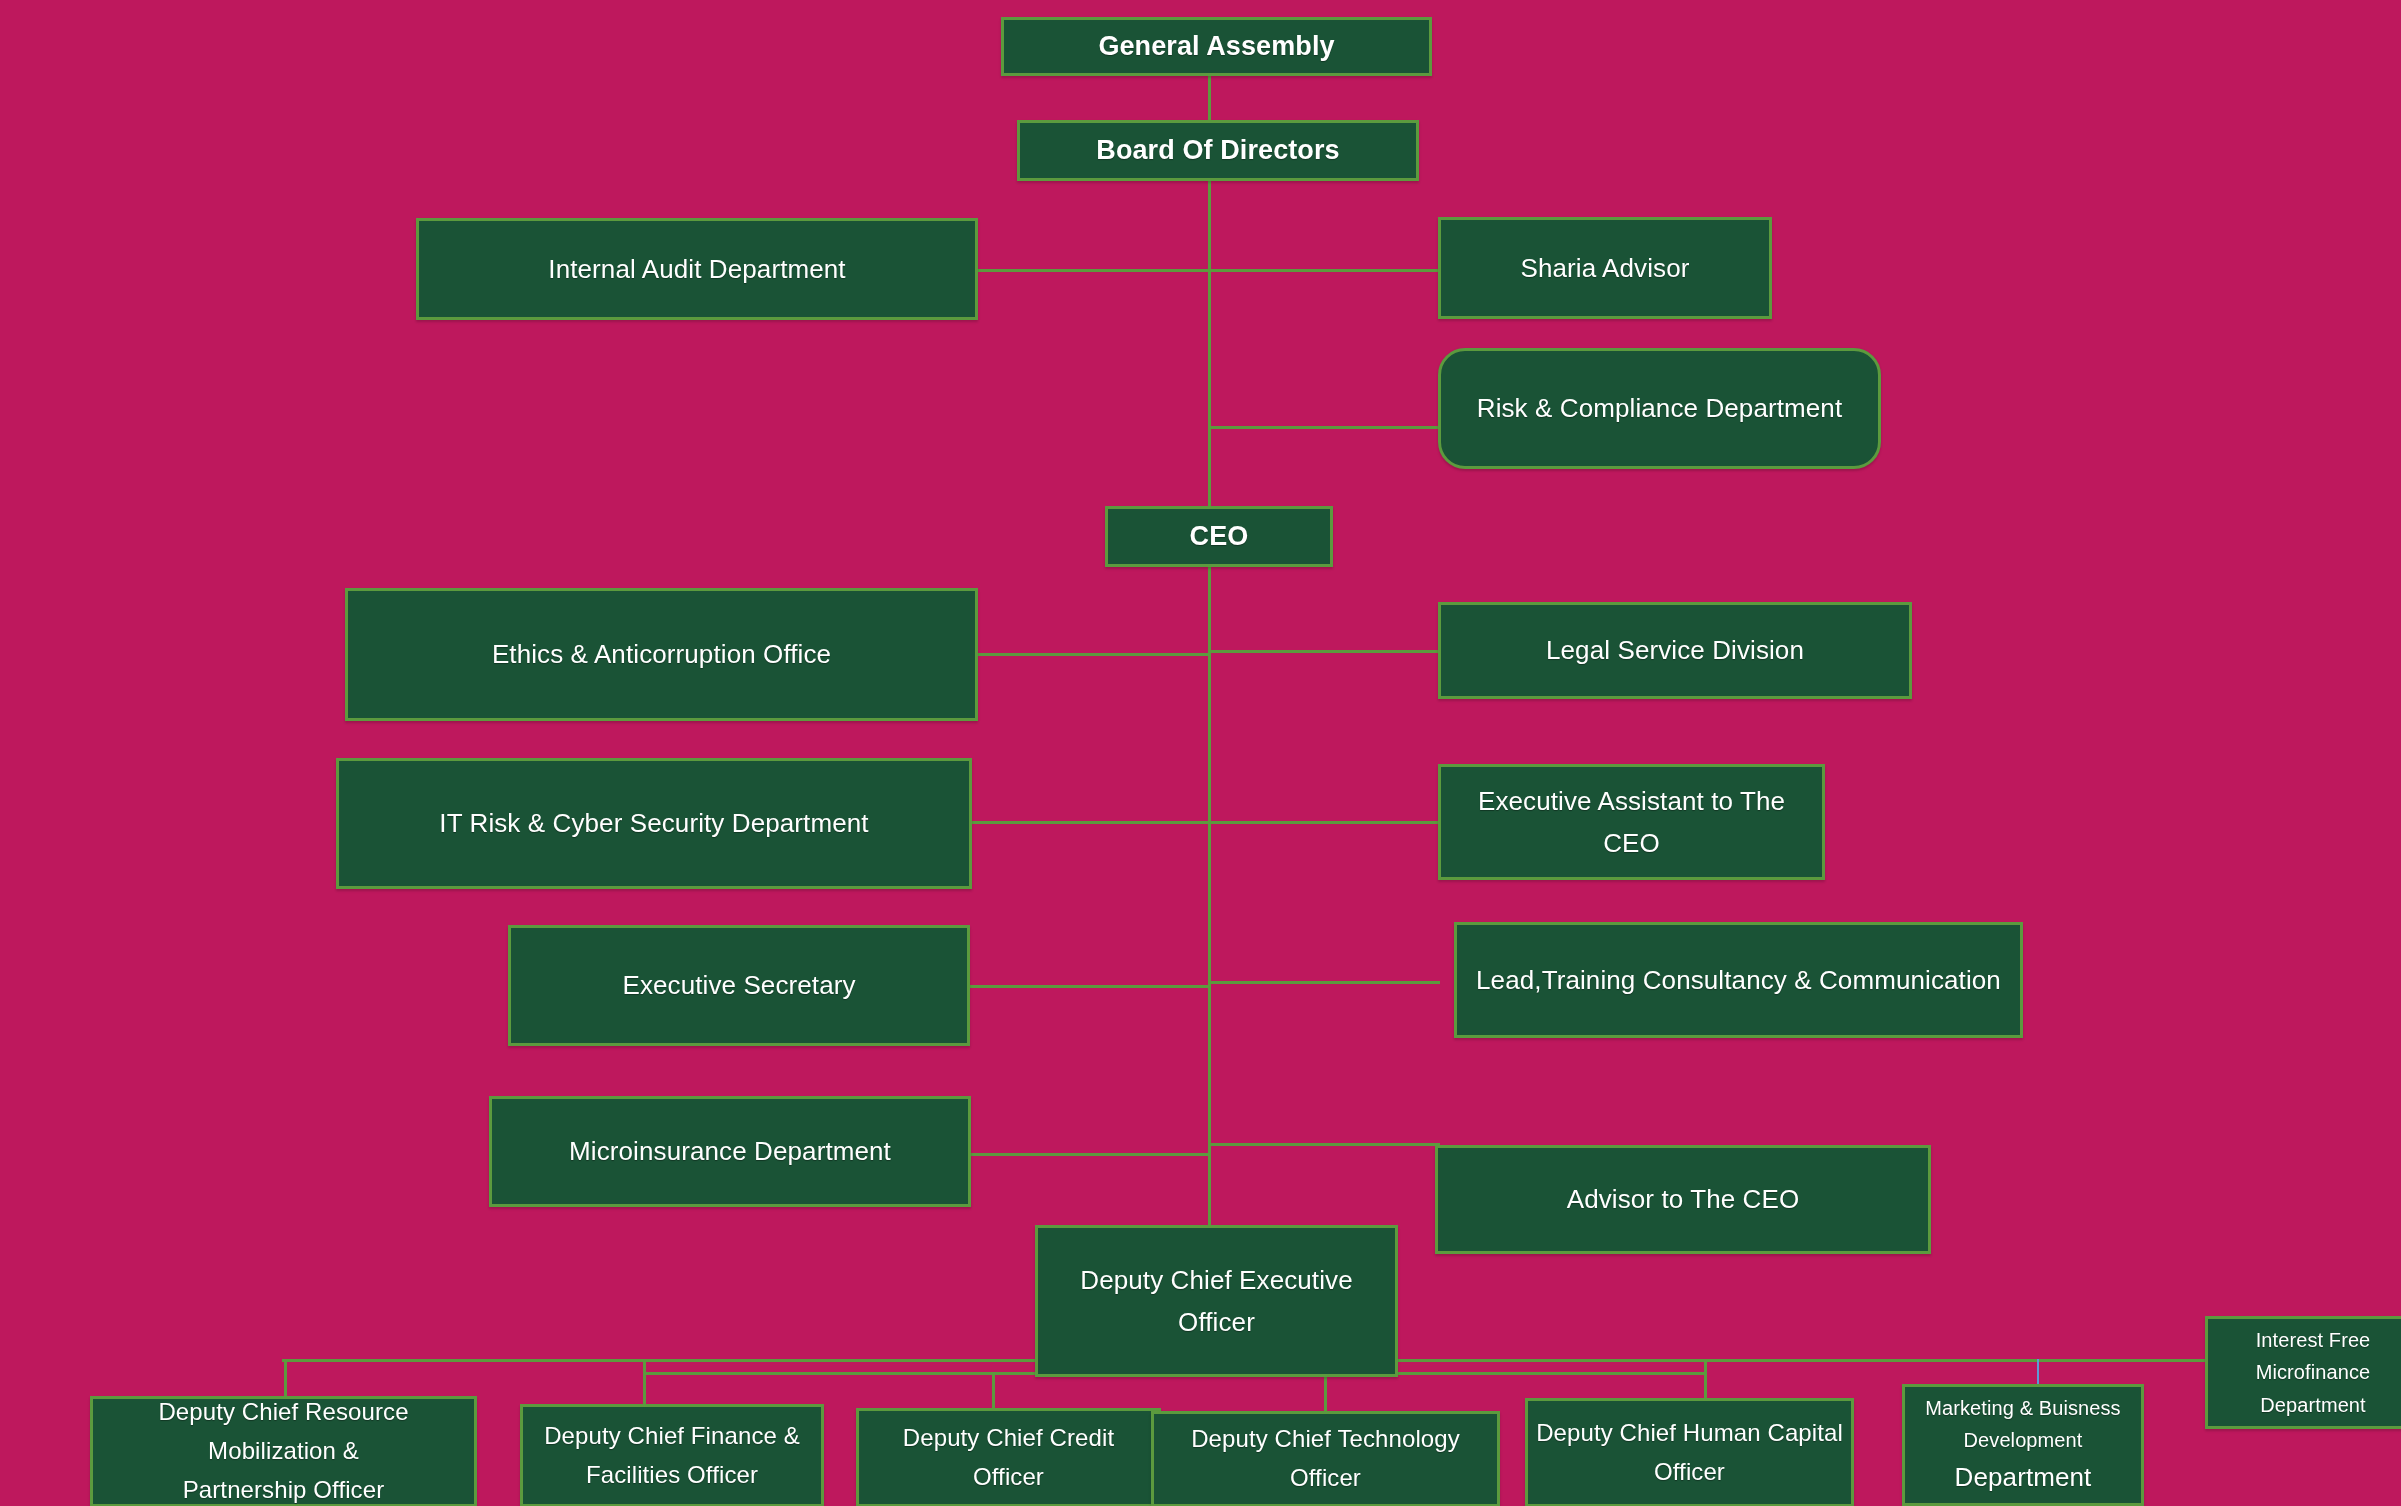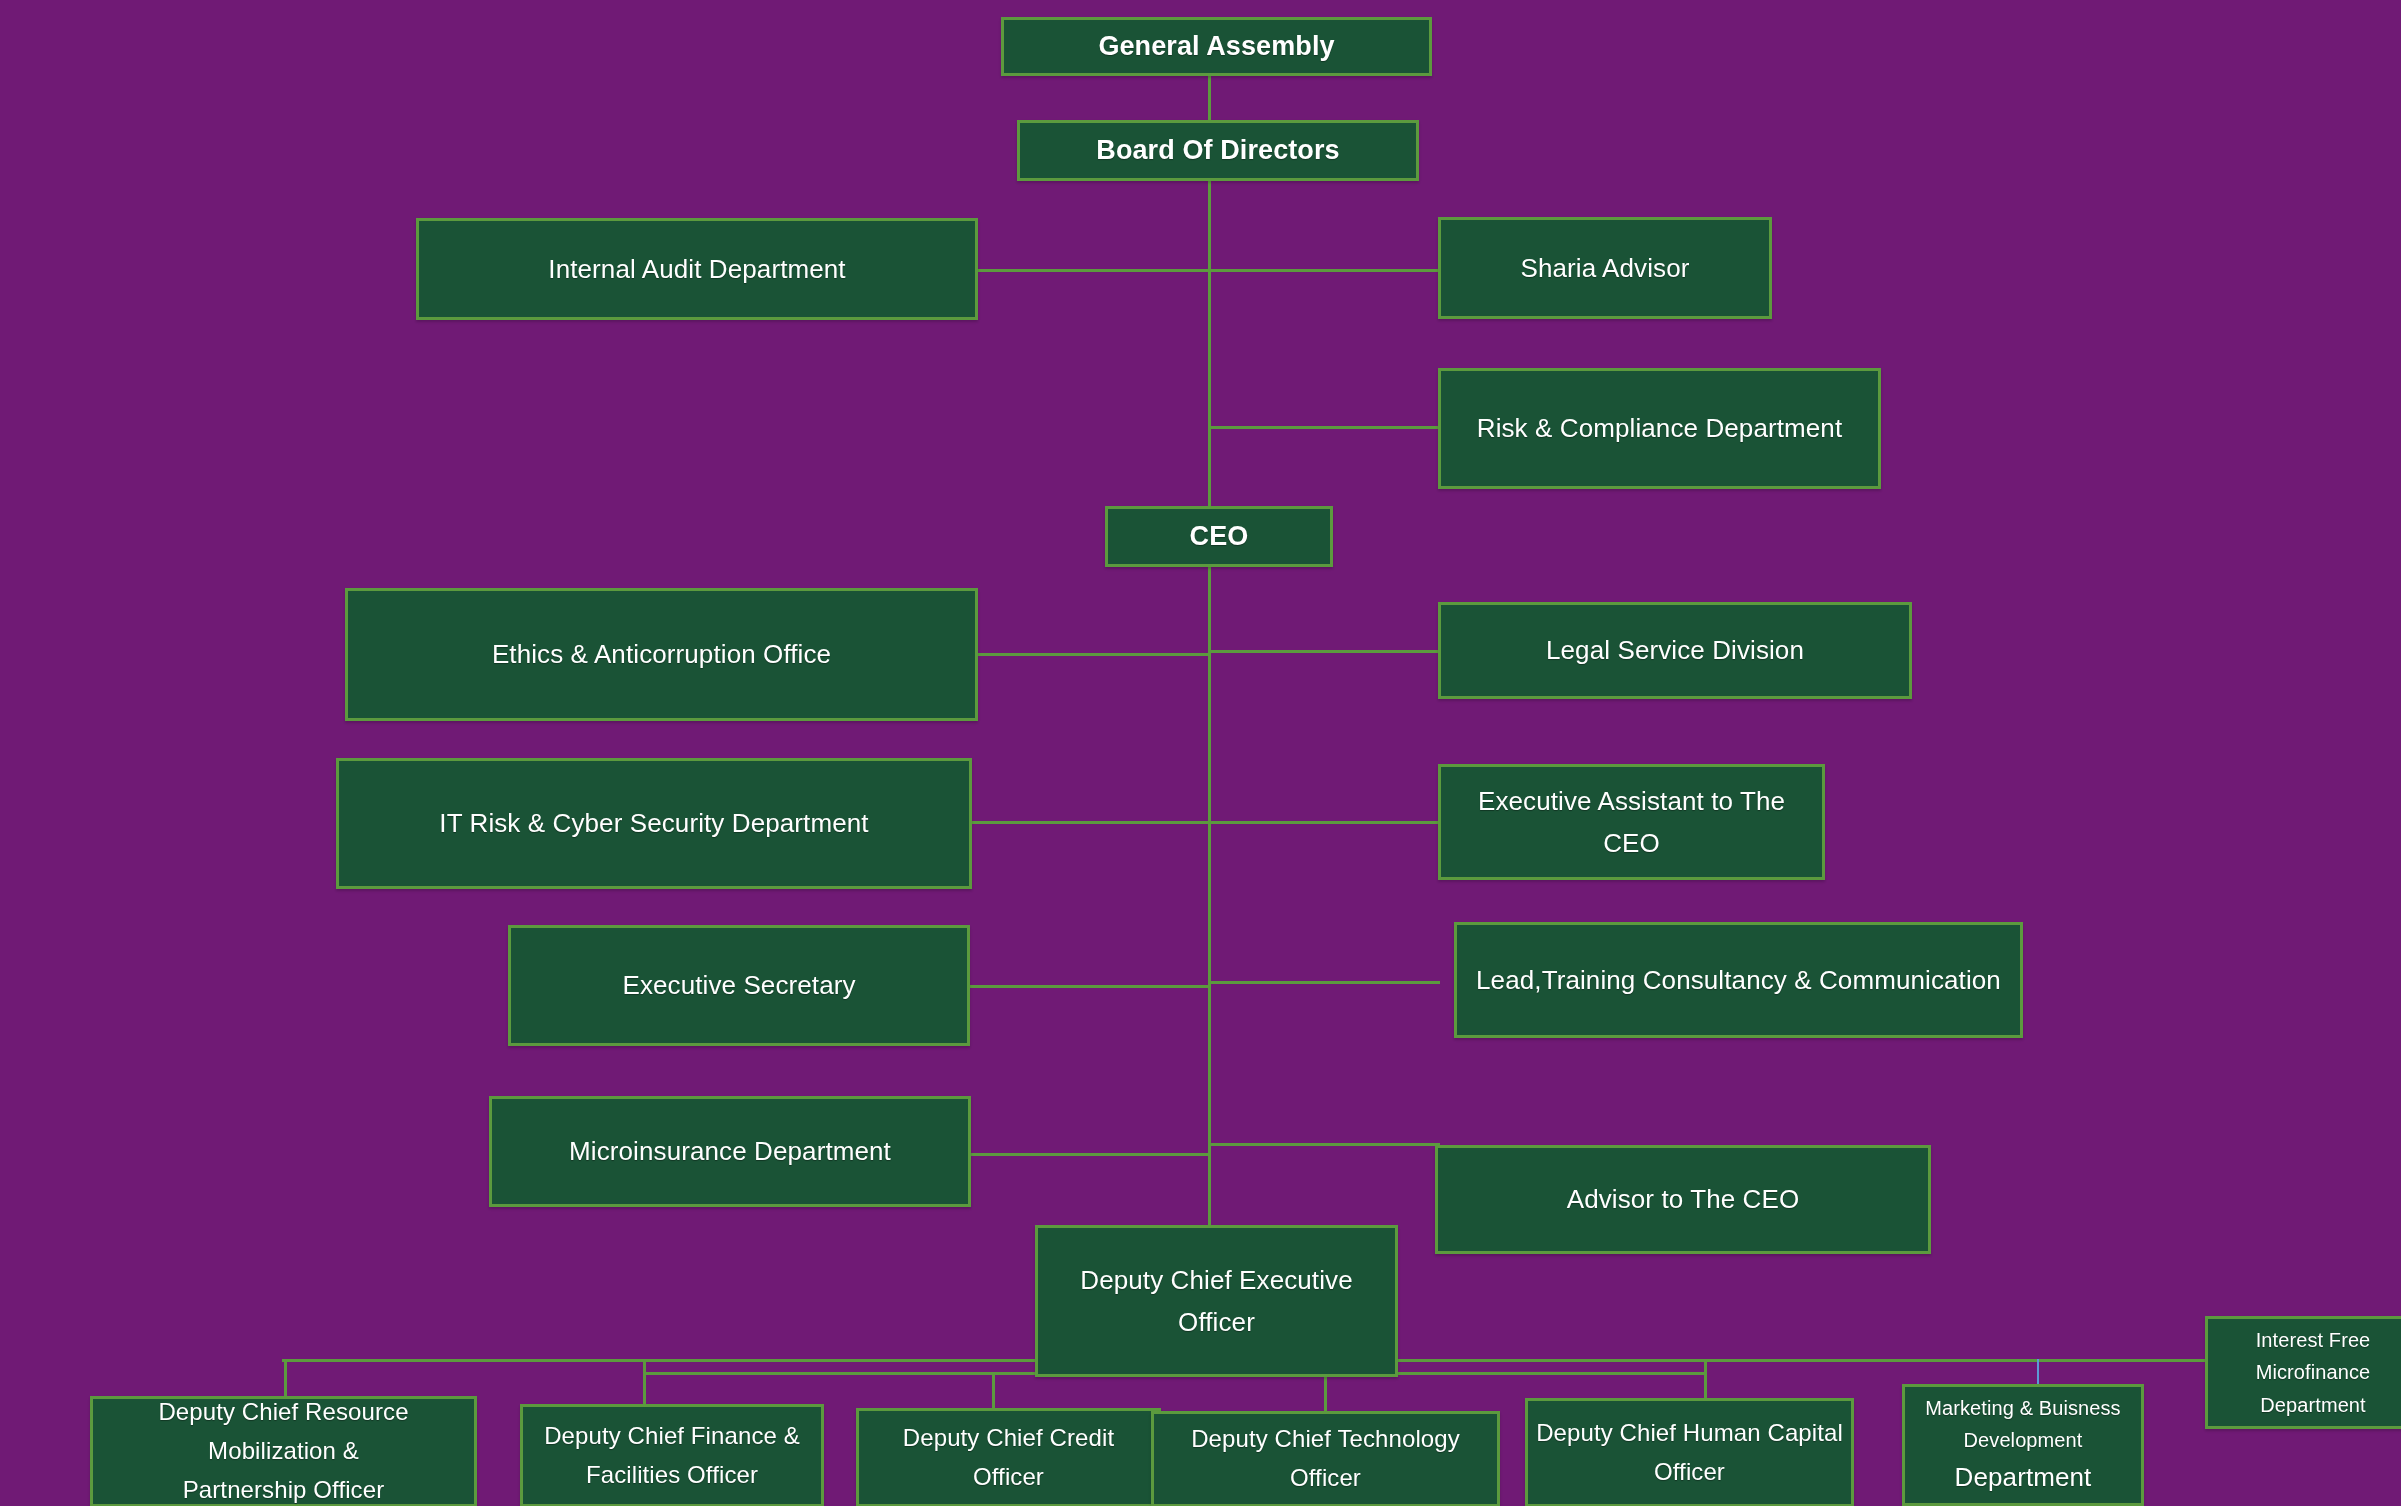--- a/index.html
+++ b/index.html
@@ -5,21 +5,21 @@
 <style>
   html,body{margin:0;padding:0;background:#ffffff;}
   body{
     font-family:"Liberation Sans","DejaVu Sans",sans-serif;
     -webkit-font-smoothing:antialiased;
   }
   #canvas{
     position:relative;
     width:2401px;
     height:1507px;
-    background:#701a75;
+    background:#be185d;
     overflow:hidden;
   }
   
   .line{position:absolute;background:#5c9a3e;}
   .line.v{width:2.9px;}
   .line.h{height:2.9px;}
   .line.blue{background:#5b9bd5;width:2.4px;}
 
   
   .node{
@@ -97,21 +97,21 @@
   </div>
 
   <div class="node t-lg" style="left:416px;top:218px;width:562px;height:102px;">
     <span class="lbl">Internal Audit Department</span>
   </div>
 
   <div class="node t-lg" style="left:1438px;top:217px;width:334px;height:102px;">
     <span class="lbl">Sharia Advisor</span>
   </div>
 
-  <div class="node t-lg" style="left:1438px;top:368px;width:443px;height:121px;">
+  <div class="node t-lg" style="left:1438px;top:348px;width:443px;height:121px;border-radius:27px;">
     <span class="lbl">Risk &amp; Compliance Department</span>
   </div>
 
   <div class="node t-xl" style="left:1105px;top:506px;width:228px;height:61px;">
     <span class="lbl">CEO</span>
   </div>
 
   <div class="node t-lg" style="left:345px;top:588px;width:633px;height:133px;">
     <span class="lbl">Ethics &amp; Anticorruption Office</span>
   </div>

